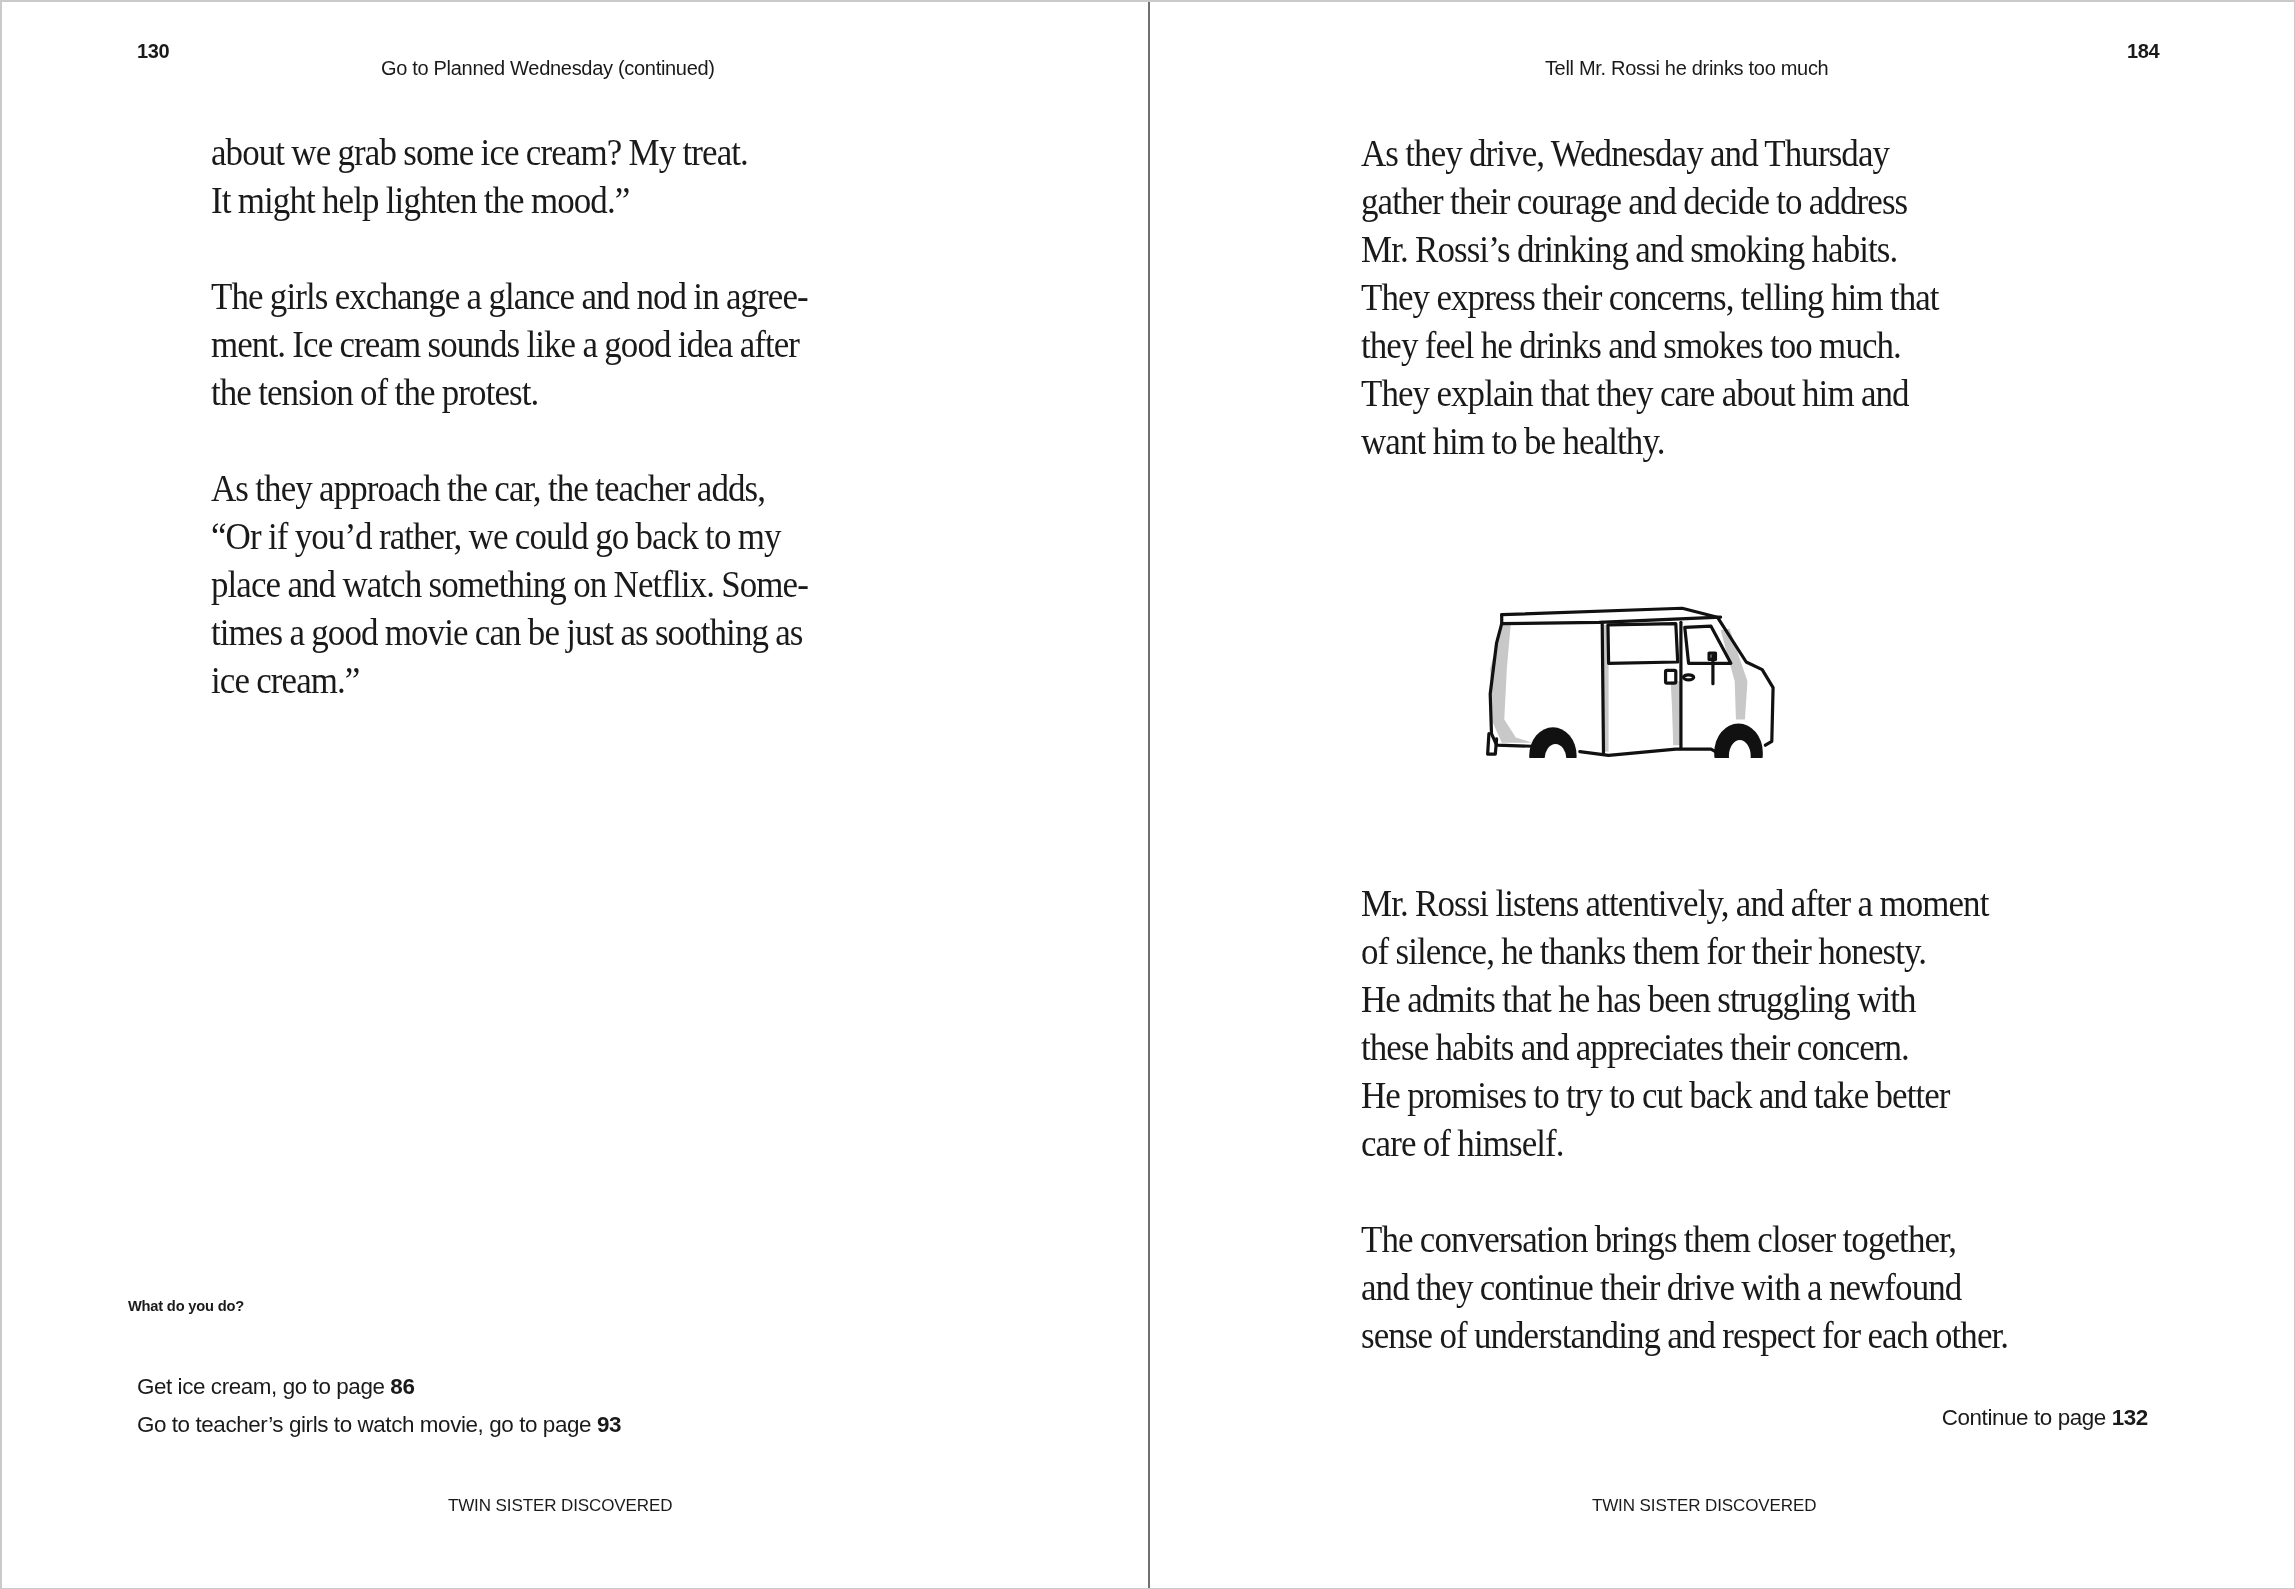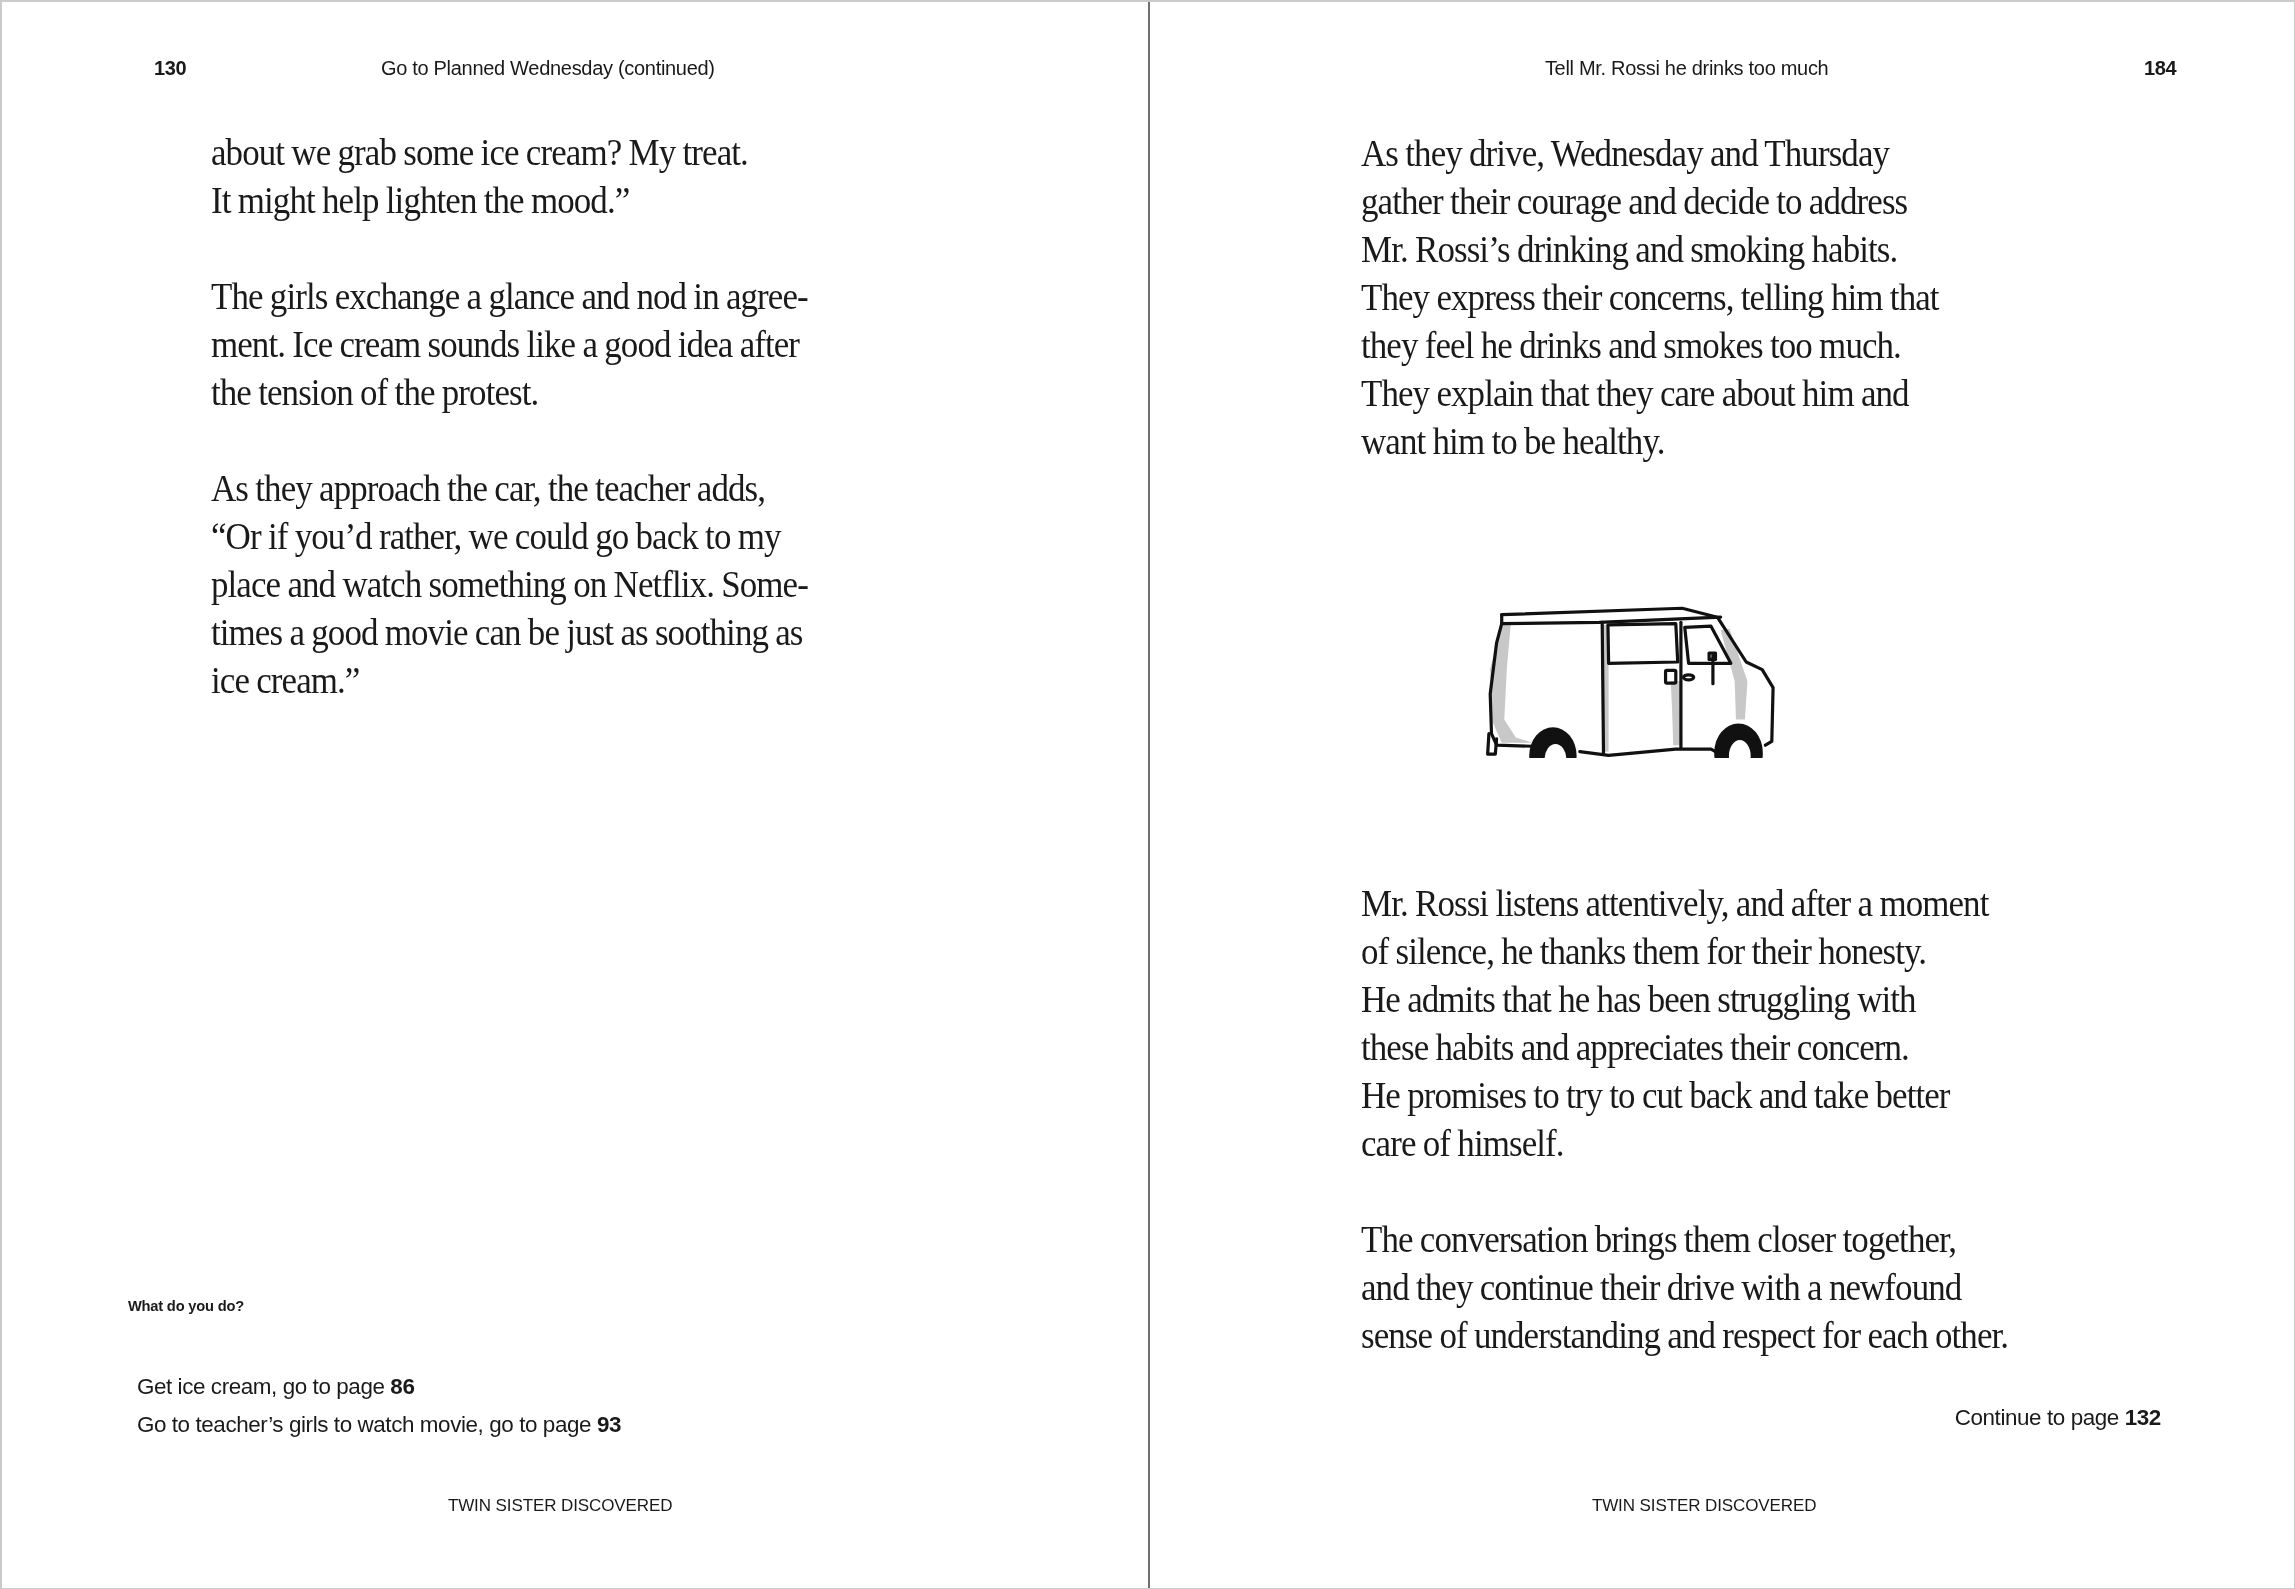--- a/index.html
+++ b/index.html
@@ -27,25 +27,24 @@
       left: 1146px; top: 0;
       width: 2.6px; height: 1586px;
       background: #707070;
     }
 
     .sans { font-family: "Liberation Sans", sans-serif; }
     .serif { font-family: "Liberation Serif", serif; }
 
     .folio {
       position: absolute;
-      top: 55px;
+      top: 38px;
       font-size: 20px;
       font-weight: bold;
       letter-spacing: -0.3px;
-      margin-left: 17px;
     }
     .running-head {
       position: absolute;
       top: 55px;
       font-size: 20px;
       letter-spacing: -0.3px;
       white-space: nowrap;
     }
 
     .body-text {
@@ -73,21 +72,21 @@
       left: 135px; top: 1366px;
       font-size: 22.4px;
       line-height: 38px;
       letter-spacing: -0.4px;
     }
     .choice { display: block; white-space: nowrap; }
     .choice b { font-weight: bold; margin-top: 15px; }
 
     .continue {
       position: absolute;
-      right: 132px; top: 1403px;
+      right: 145px; top: 1403px;
       font-size: 22.4px;
       letter-spacing: -0.4px;
       white-space: nowrap;
     }
     .continue b { font-weight: bold; }
 
     .footer-title {
       position: absolute;
       top: 1494px;
       font-size: 17px;

